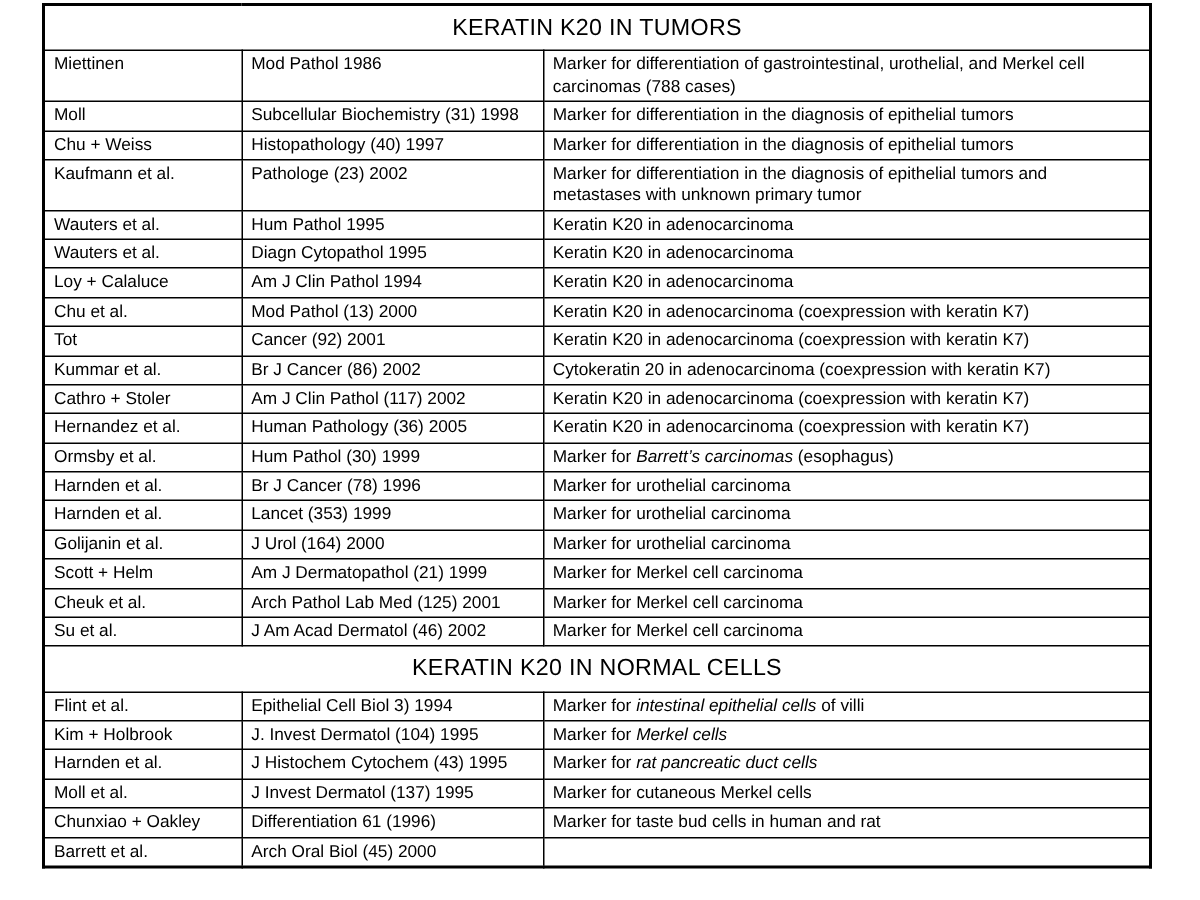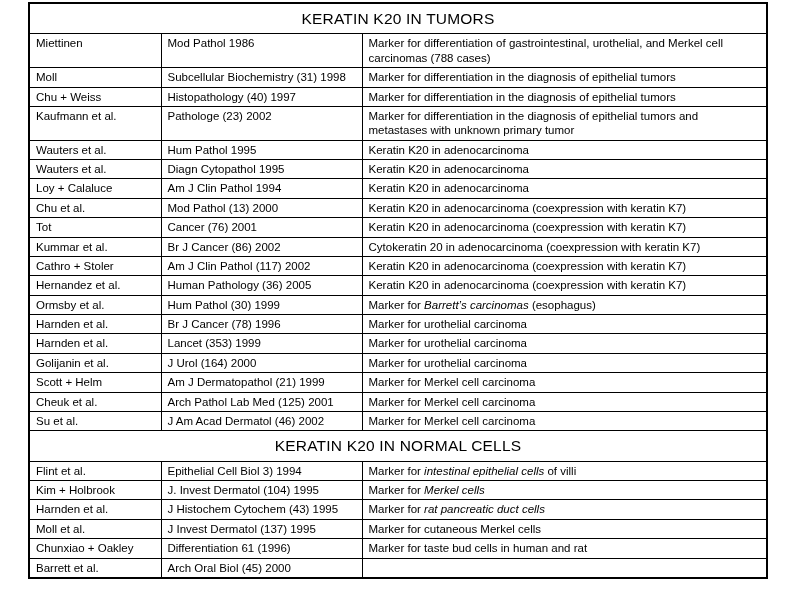--- a/index.html
+++ b/index.html
@@ -94,21 +94,21 @@
           <td>Am J Clin Pathol 1994</td>
           <td><span>Keratin K20 in adenocarcinoma</span></td>
         </tr>
         <tr>
           <td>Chu et al.</td>
           <td>Mod Pathol (13) 2000</td>
           <td><span>Keratin K20 in adenocarcinoma (coexpression with keratin K7)</span></td>
         </tr>
         <tr>
           <td>Tot</td>
-          <td>Cancer (76) 2001</td>
+          <td>Cancer (92) 2001</td>
           <td><span>Keratin K20 in adenocarcinoma (coexpression with keratin K7)</span></td>
         </tr>
         <tr>
           <td>Kummar et al.</td>
           <td>Br J Cancer (86) 2002</td>
           <td><span>Cytokeratin 20 in adenocarcinoma (coexpression with keratin K7)</span></td>
         </tr>
         <tr>
           <td>Cathro + Stoler</td>
           <td>Am J Clin Pathol (117) 2002</td>

